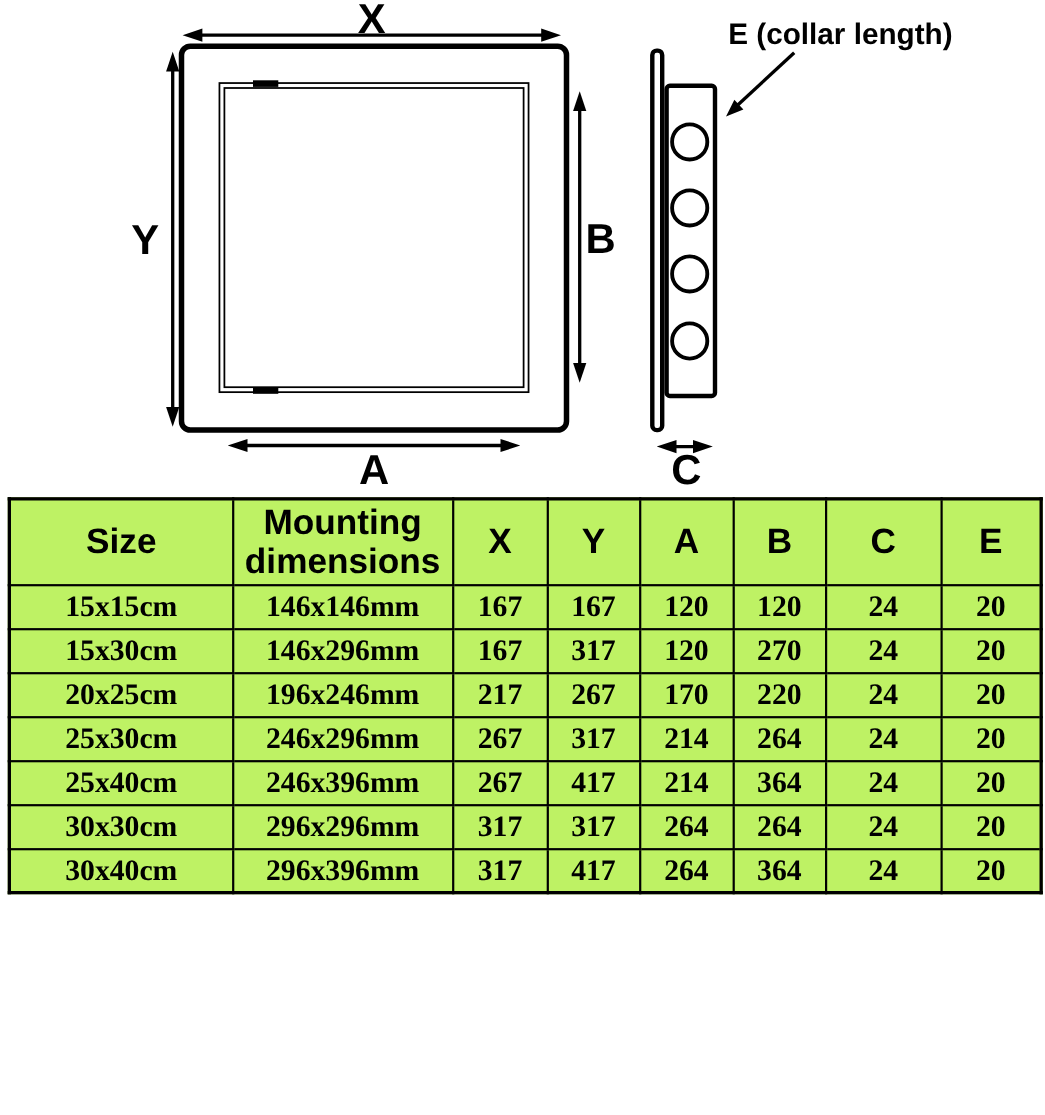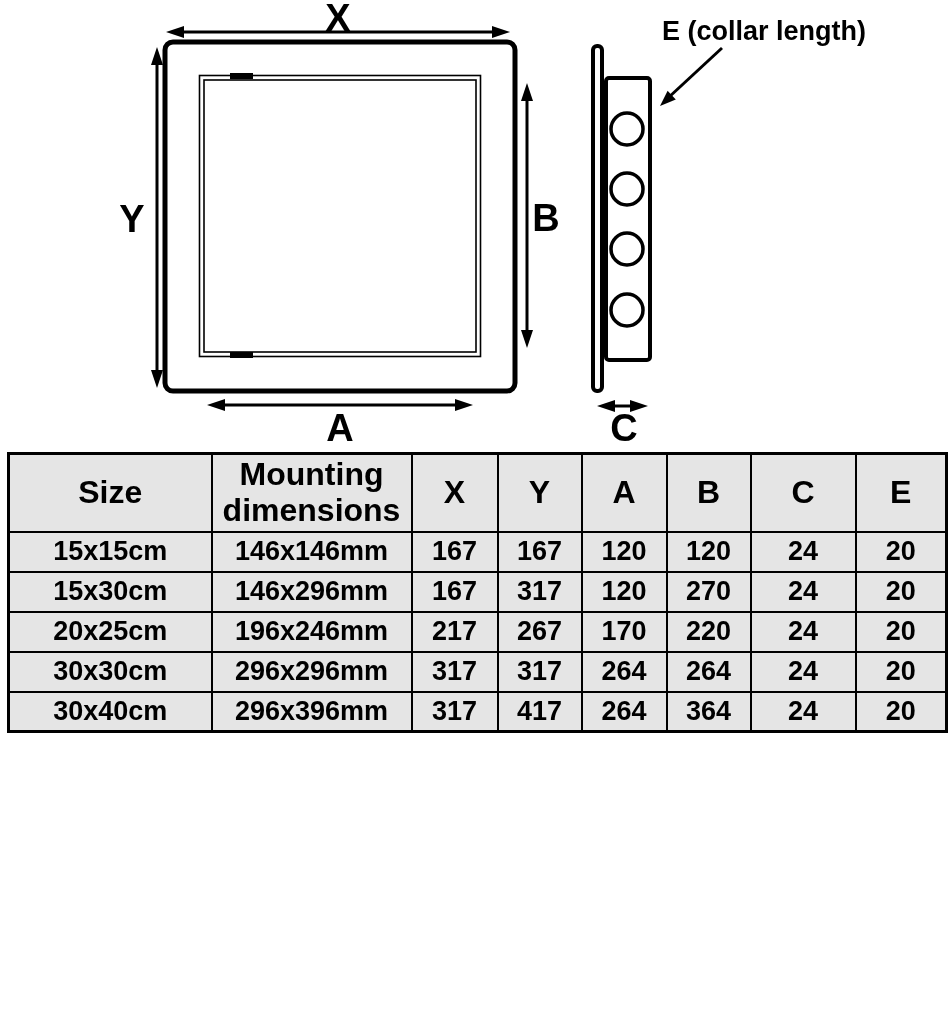--- a/index.html
+++ b/index.html
@@ -20,33 +20,33 @@
   .dim-label { font-size: 38px; }
   .annot-label { font-size: 27px; }
   .spec-table {
     position: absolute;
     left: 7px;
     top: 452px;
     width: 938px;
     border-collapse: collapse;
     table-layout: fixed;
     border: 3px solid #000000;
-    background: #e5e5e5;
+    background: #bef264;
   }
   .spec-table th, .spec-table td {
     border: 2px solid #000000;
     text-align: center;
     vertical-align: middle;
     color: #000000;
     padding: 0;
     overflow: hidden;
   }
   .spec-table thead tr { height: 78px; }
   .spec-table th { font-size: 32px; font-weight: bold; line-height: 1.12; }
-  .spec-table tbody tr { height: 40px; }
+  .spec-table tbody tr { height: 40px; font-family: Liberation Serif, serif; }
   .spec-table td { font-size: 27px; font-weight: bold; }
 </style>
 </head>
 <body>
 
 <div class="stage">
 
   <svg id="diagram-svg" width="950" height="452" viewBox="0 0 950 452">
 
     <g>
@@ -156,20 +156,40 @@
           <td>20x25cm</td>
           <td>196x246mm</td>
           <td>217</td>
           <td>267</td>
           <td>170</td>
           <td>220</td>
           <td>24</td>
           <td>20</td>
         </tr>
         <tr>
+          <td>25x30cm</td>
+          <td>246x296mm</td>
+          <td>267</td>
+          <td>317</td>
+          <td>214</td>
+          <td>264</td>
+          <td>24</td>
+          <td>20</td>
+        </tr>
+        <tr>
+          <td>25x40cm</td>
+          <td>246x396mm</td>
+          <td>267</td>
+          <td>417</td>
+          <td>214</td>
+          <td>364</td>
+          <td>24</td>
+          <td>20</td>
+        </tr>
+        <tr>
           <td>30x30cm</td>
           <td>296x296mm</td>
           <td>317</td>
           <td>317</td>
           <td>264</td>
           <td>264</td>
           <td>24</td>
           <td>20</td>
         </tr>
         <tr>

